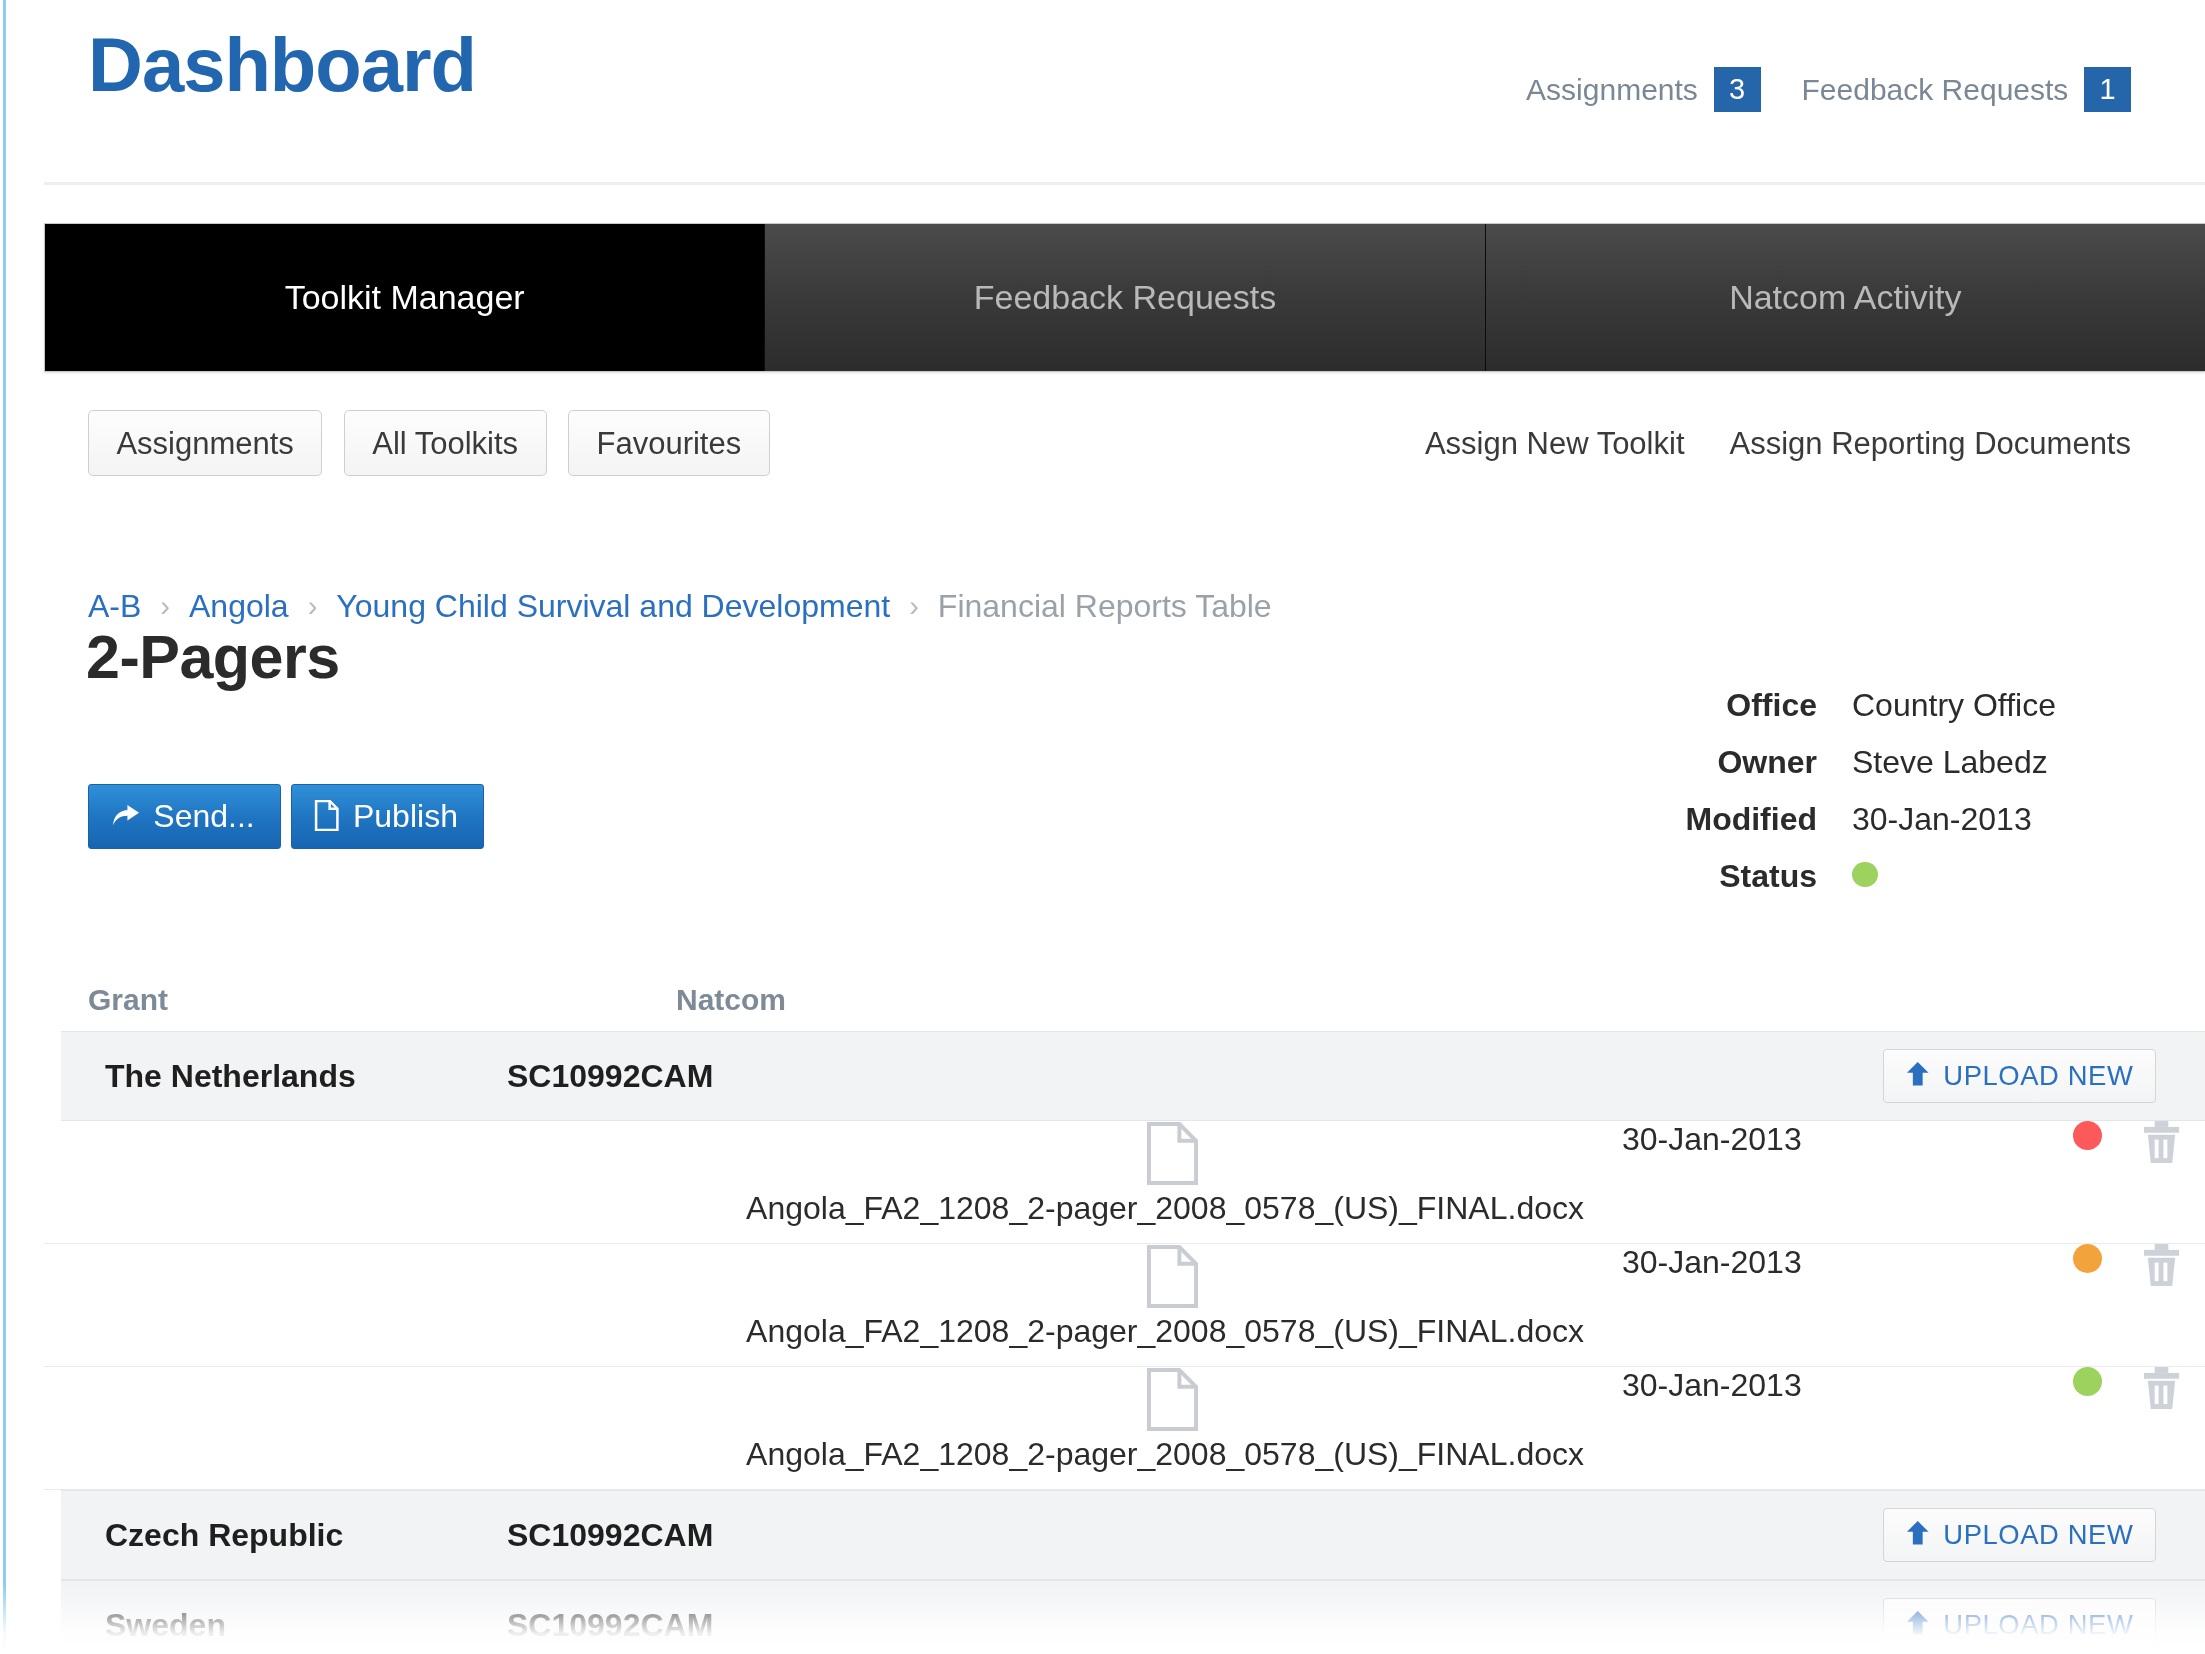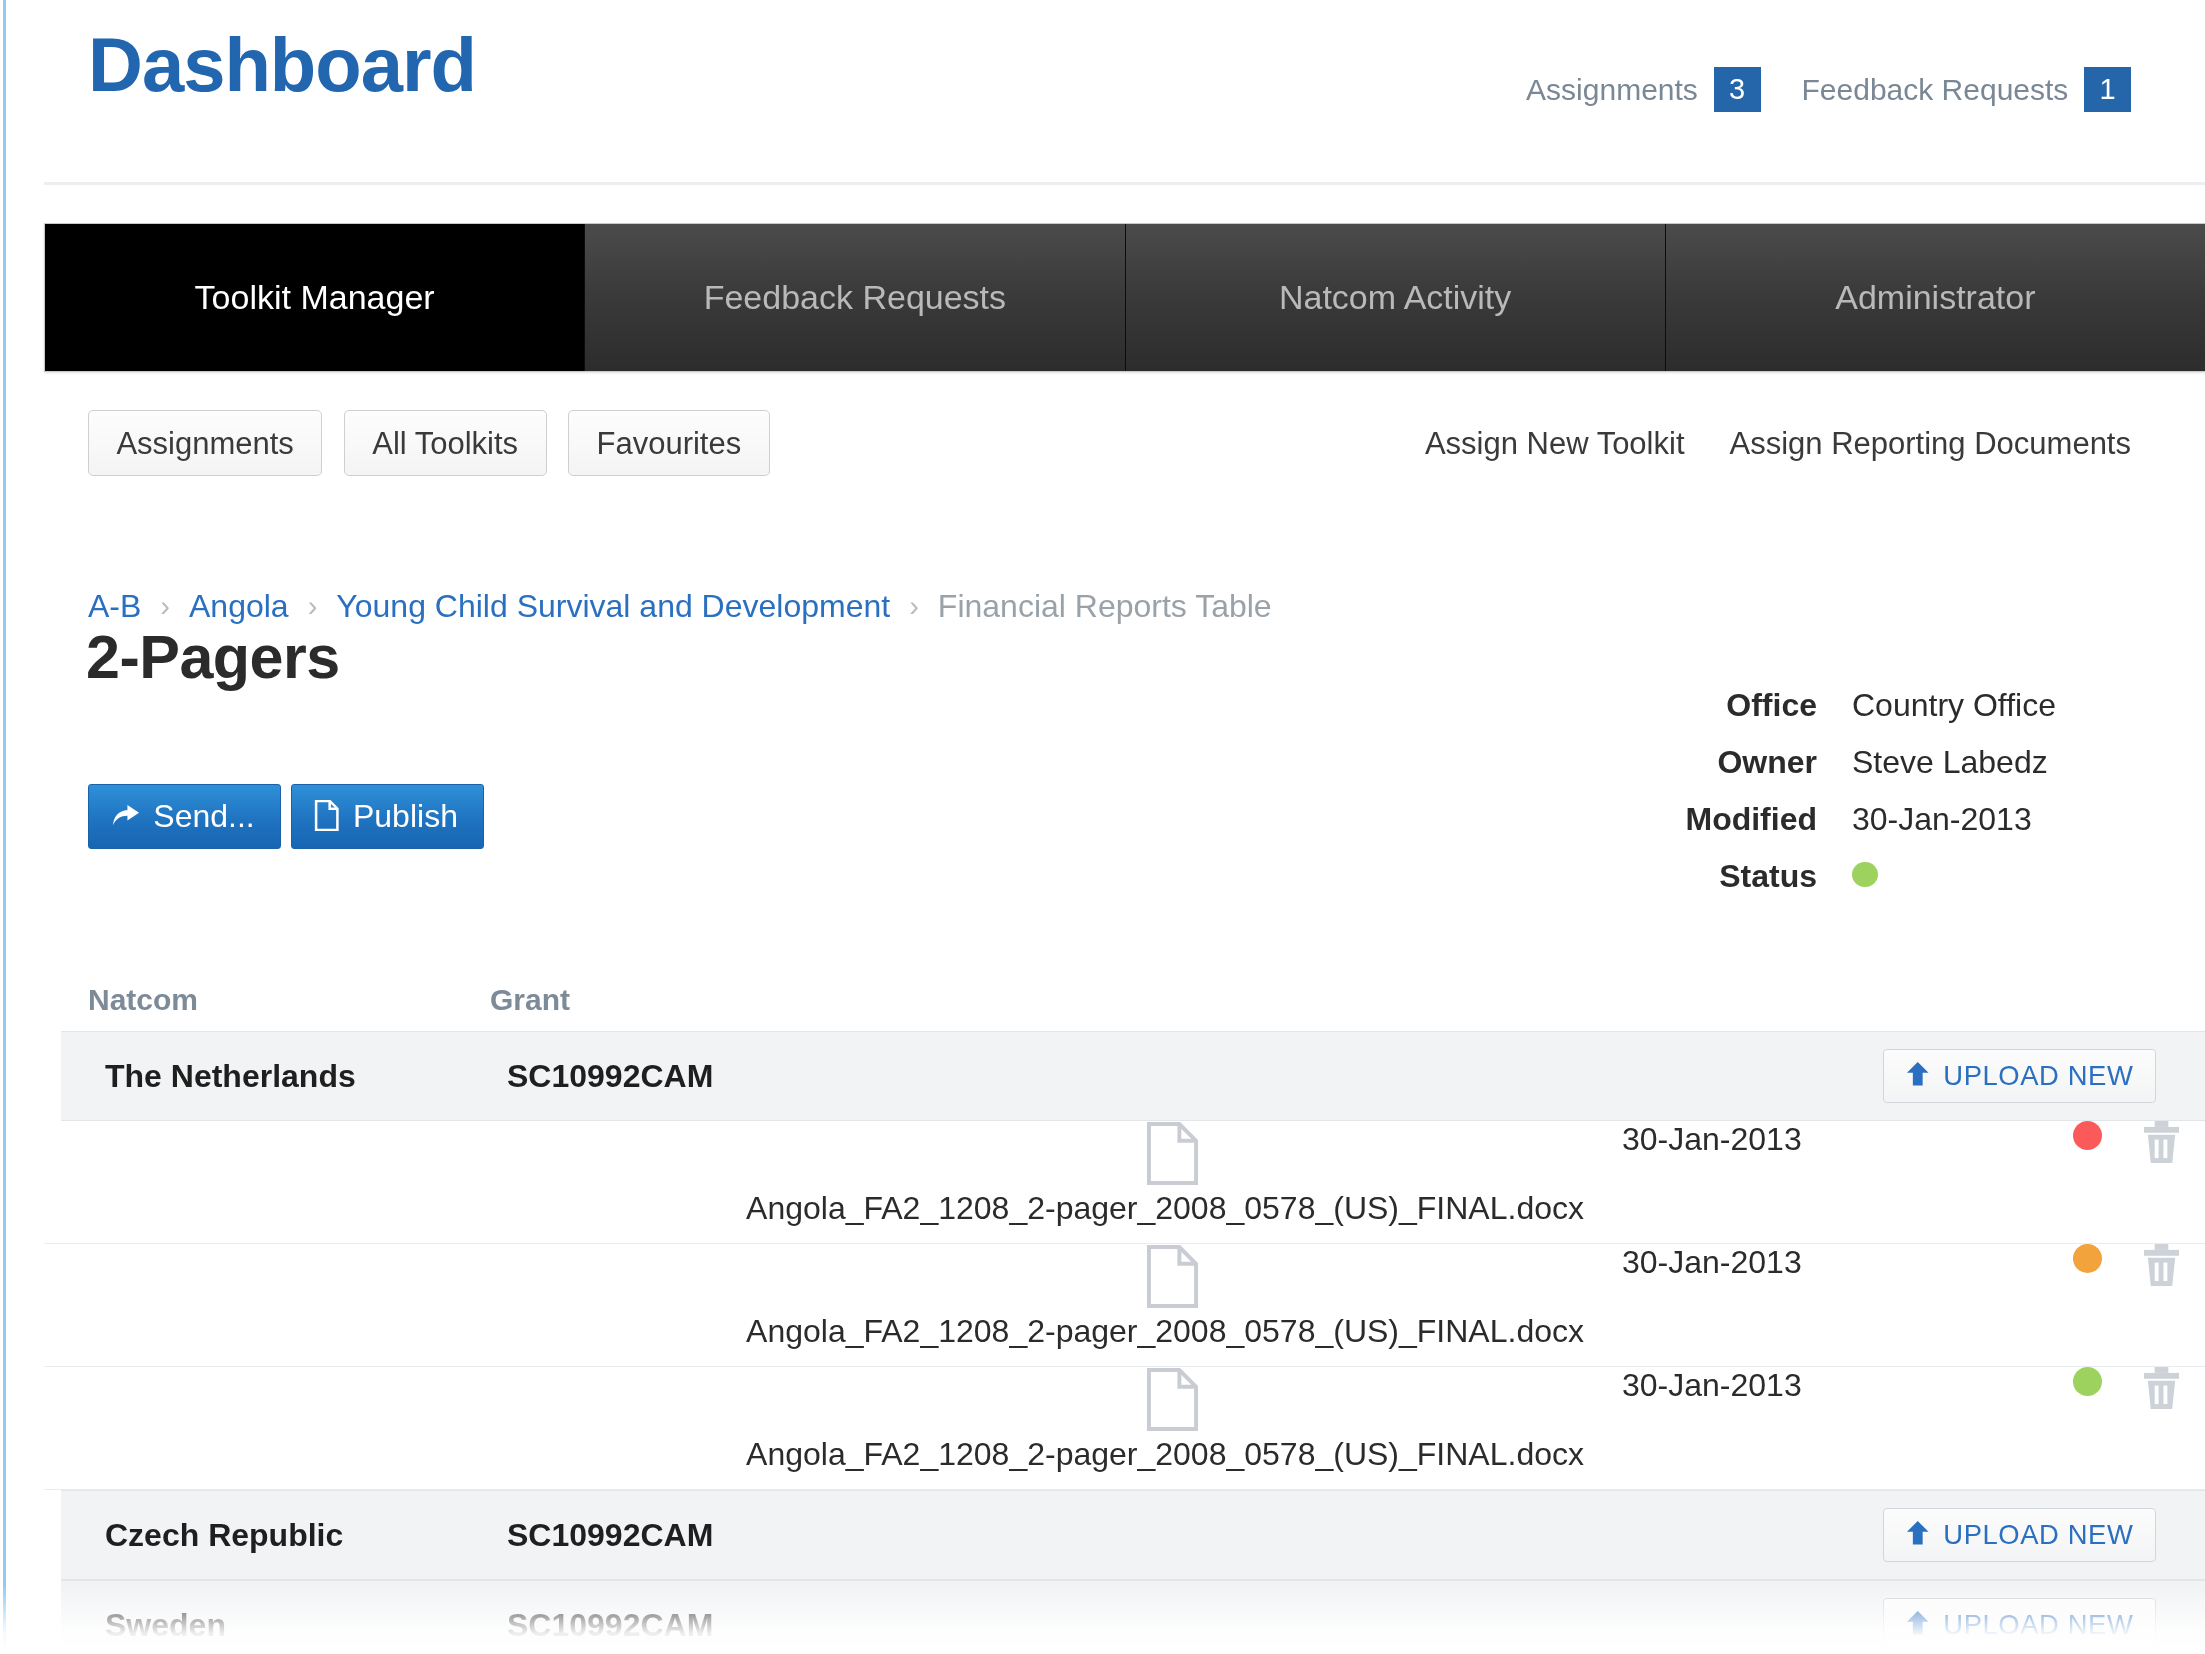--- a/index.html
+++ b/index.html
@@ -365,23 +365,20 @@
   <div class="tabs">
     <div class="tab active">
       <span>Toolkit Manager</span>
     </div>
     <div class="tab">
       <span>Feedback Requests</span>
     </div>
     <div class="tab">
       <span>Natcom Activity</span>
     </div>
-    <div class="tab">
-      <span>Administrator</span>
-    </div>
   </div>
 
   <div class="subbar">
     <div class="btn-group">
       <div class="pill">Assignments</div>
       <div class="pill">All Toolkits</div>
       <div class="pill">Favourites</div>
     </div>
     <div class="links">
       <div class="tlink">Assign New Toolkit</div>
@@ -438,22 +435,22 @@
       <div class="meta-key">Status</div>
       <div class="meta-val">
         <span class="dot" style="background: rgb(157, 210, 95);"></span>
       </div>
     </div>
   </div>
 
   <div class="table">
 
     <div class="thead">
+      <div class="th c-grant">Grant</div>
       <div class="th c-natcom">Natcom</div>
-      <div class="th c-grant">Grant</div>
     </div>
 
     <div class="group-row">
       <div class="g-natcom">The Netherlands</div>
       <div class="g-grant">SC10992CAM</div>
       <div class="upload-btn">
         <span>
           <svg width="23.5" height="25.5" viewBox="0 0 24 26" aria-hidden="true">
             <path d="M12 1 L23 12 H17 V25 H7 V12 H1 Z" fill="#2a6fc0"></path>
           </svg>

